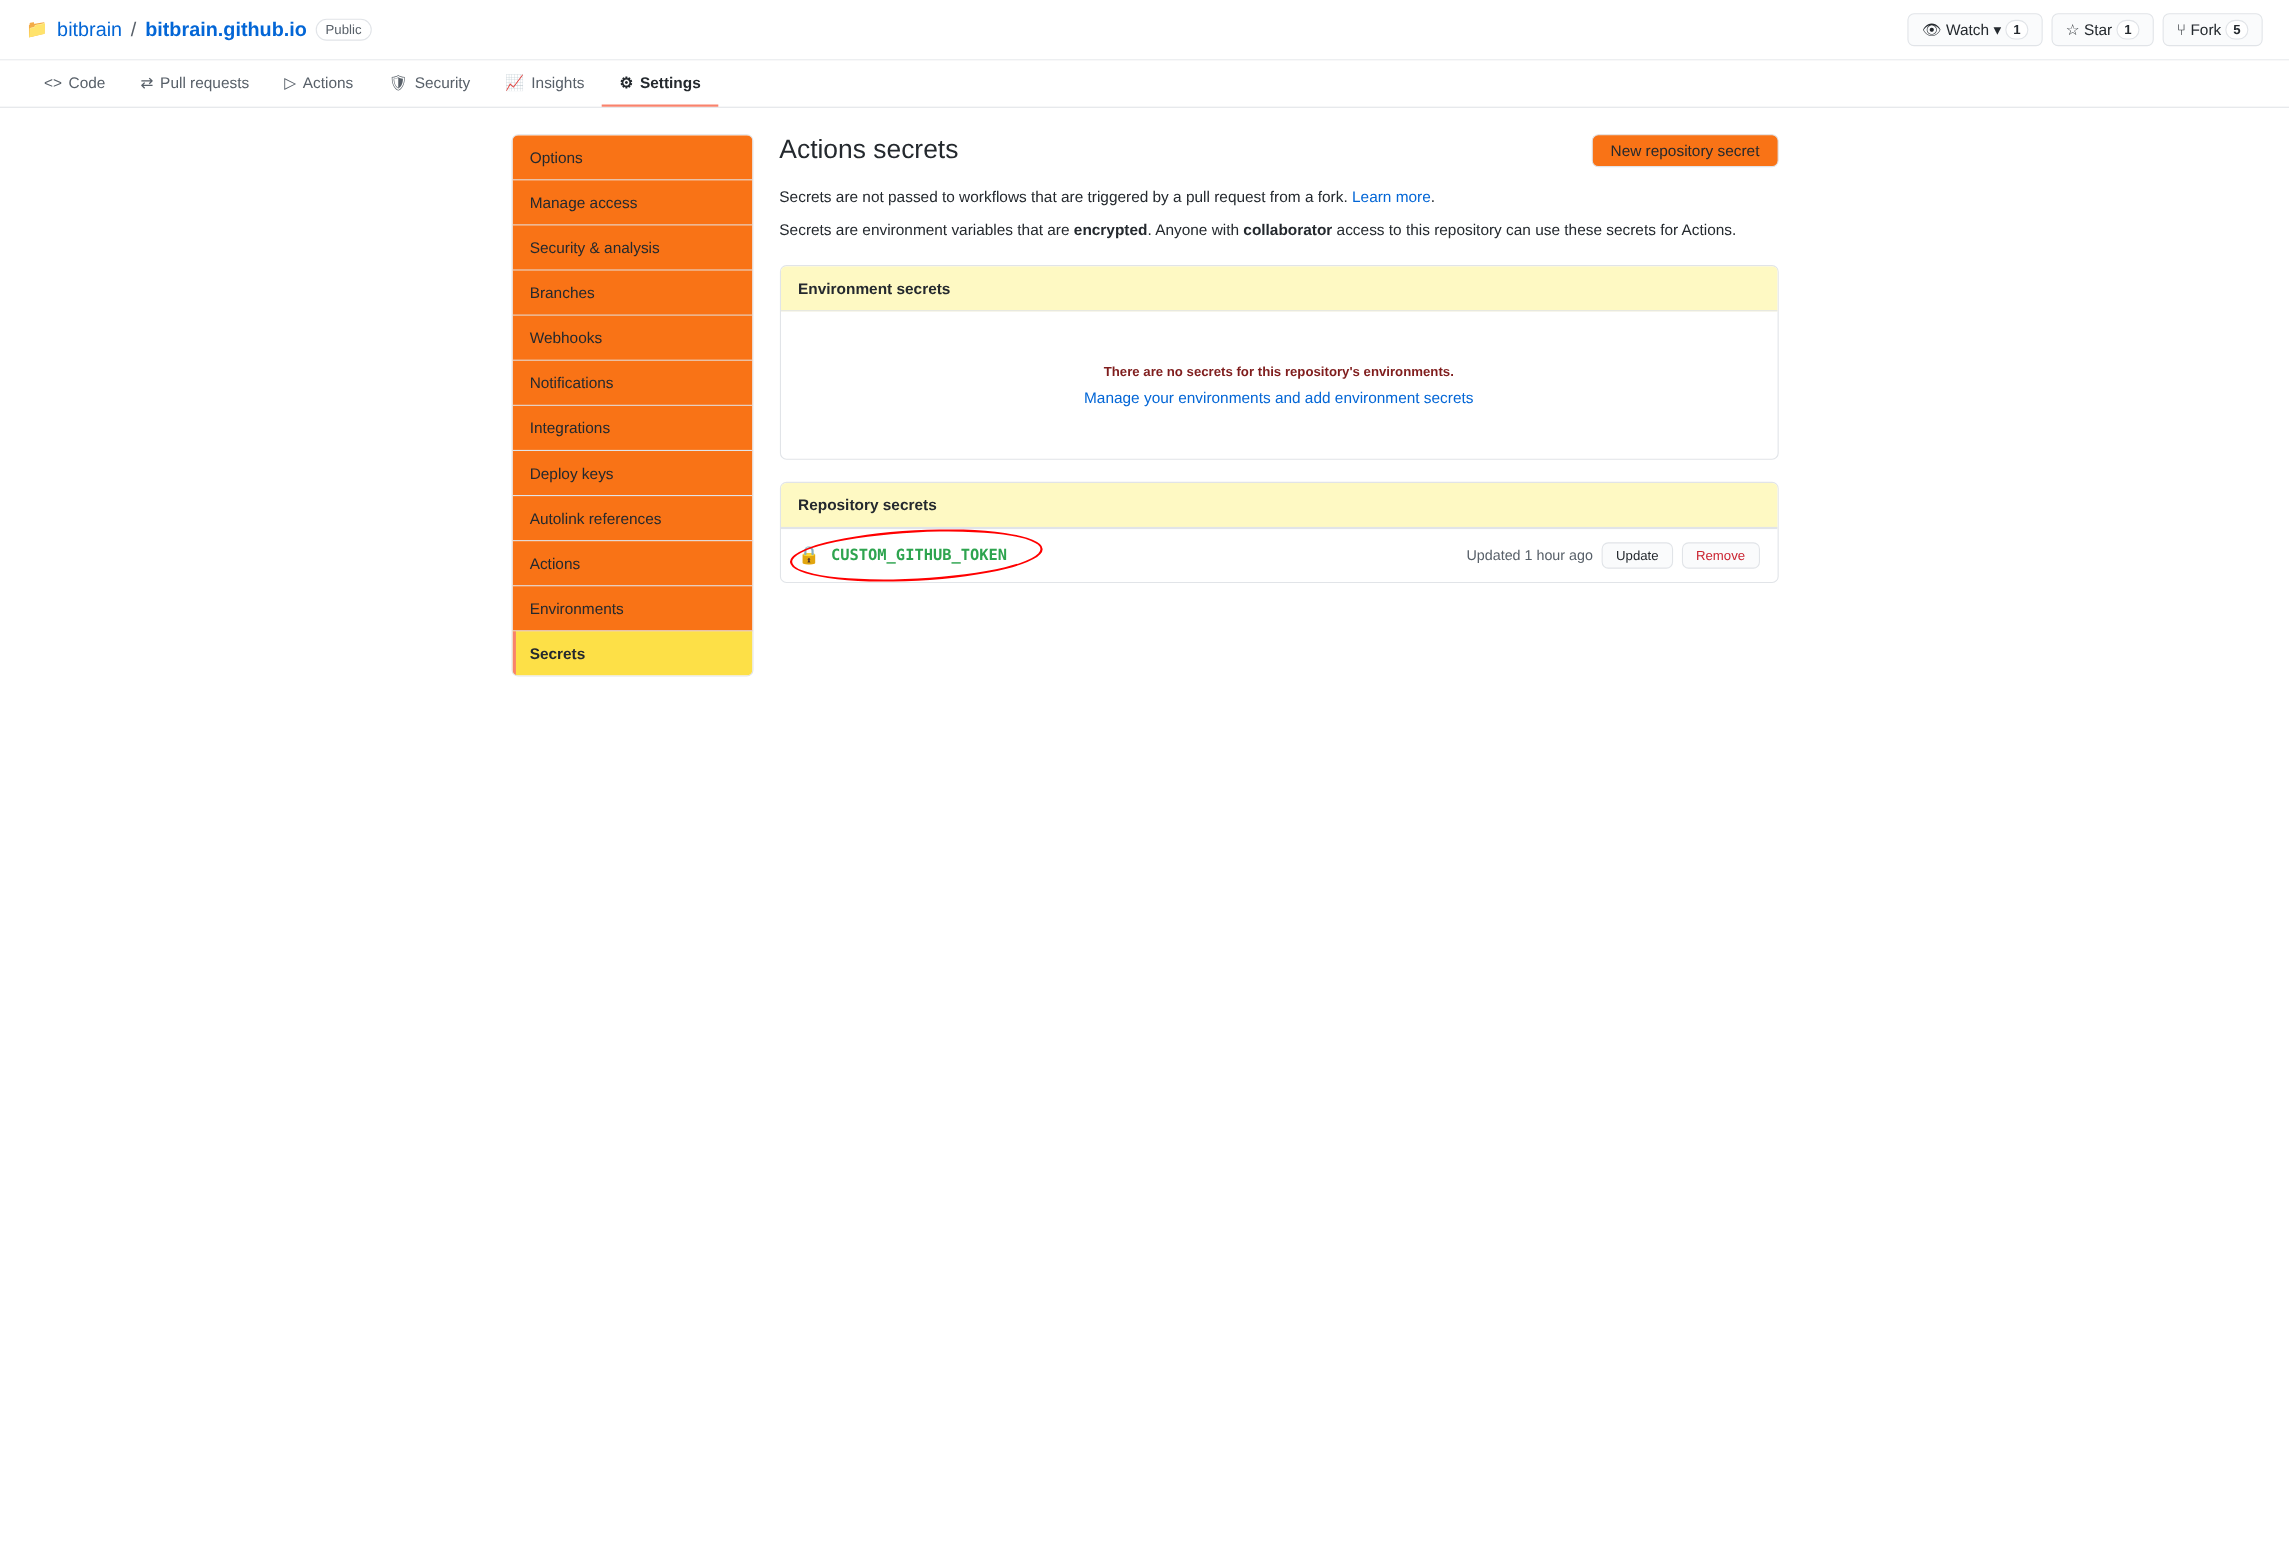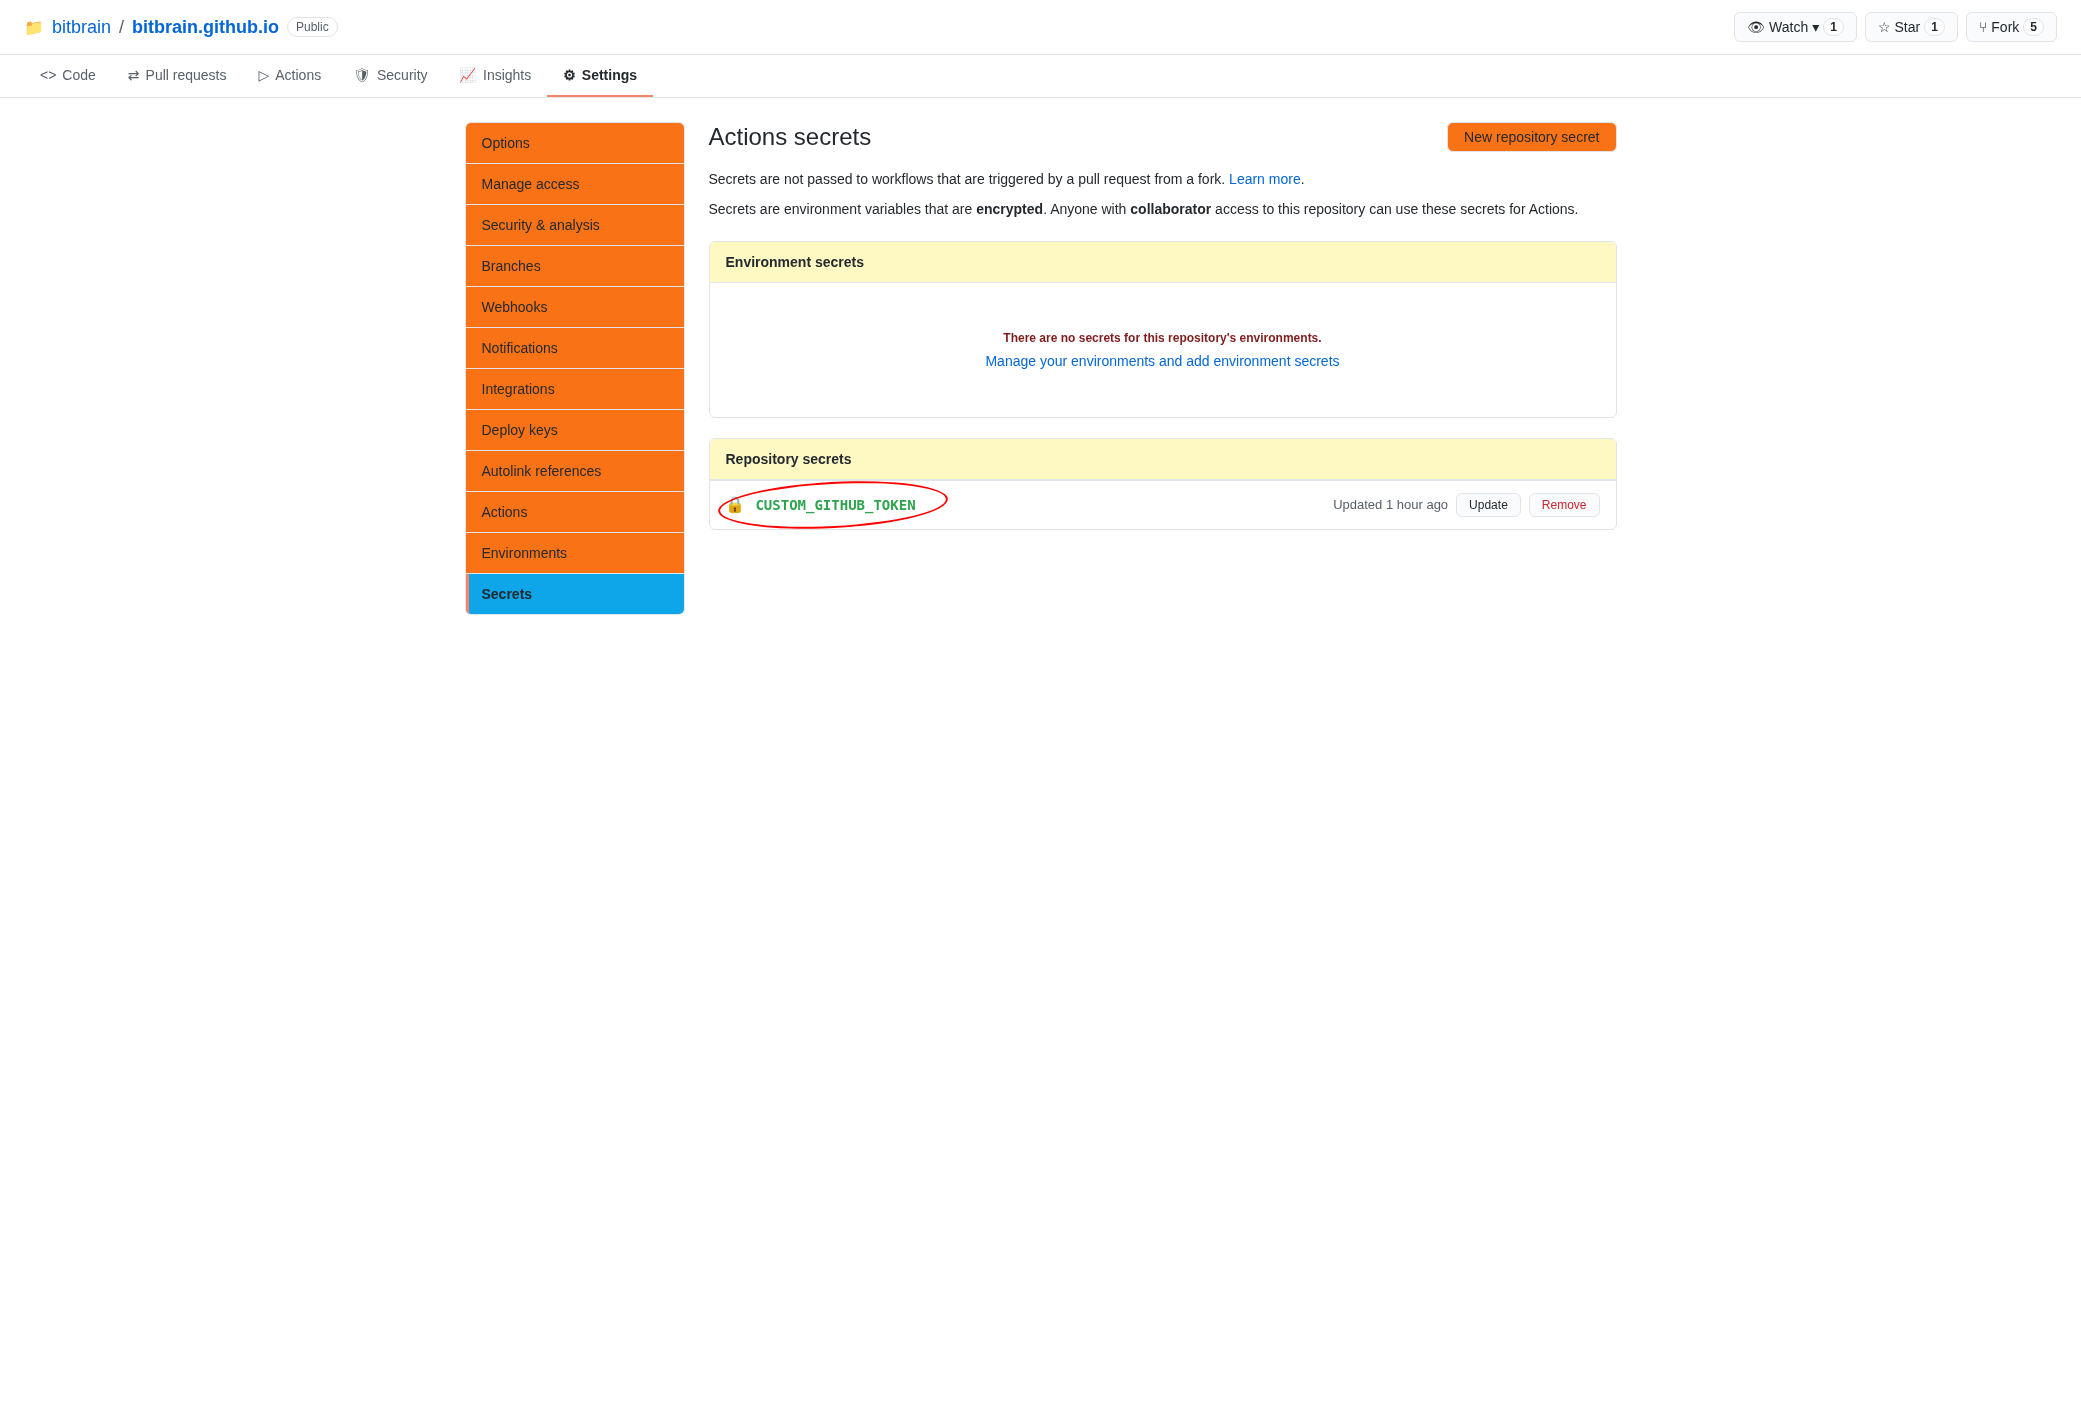--- a/index.html
+++ b/index.html
@@ -124,21 +124,21 @@
       padding: 12px 16px;
       font-size: 14px;
       color: #24292e;
       text-decoration: none;
       border-bottom: 1px solid #e1e4e8;
       cursor: pointer;
       background: #f97316;
     }
     .sidebar-item:last-child { border-bottom: none; }
     .sidebar-item.active {
-      background: #0ea5e9;
+      background: #fde047;
       font-weight: 600;
       border-left: 3px solid #f9826c;
       padding-left: 13px;
     }
 
     
     .content {
       flex: 1;
     }
     .content-header {

